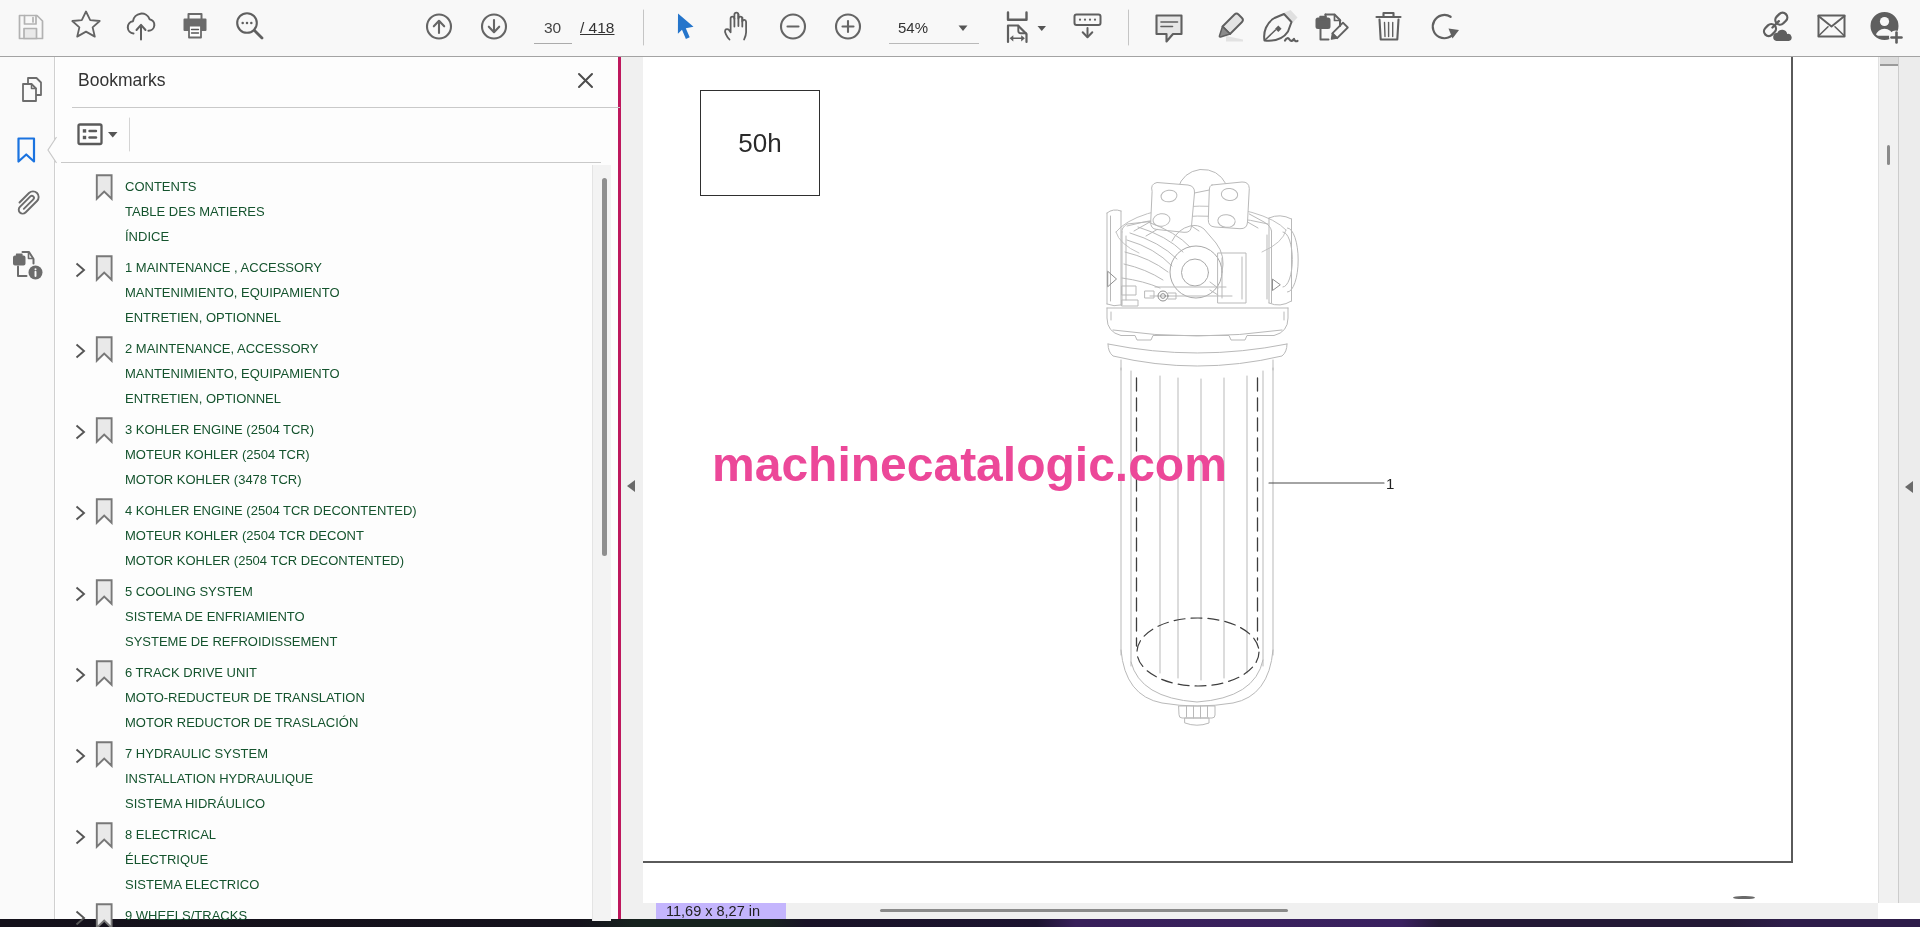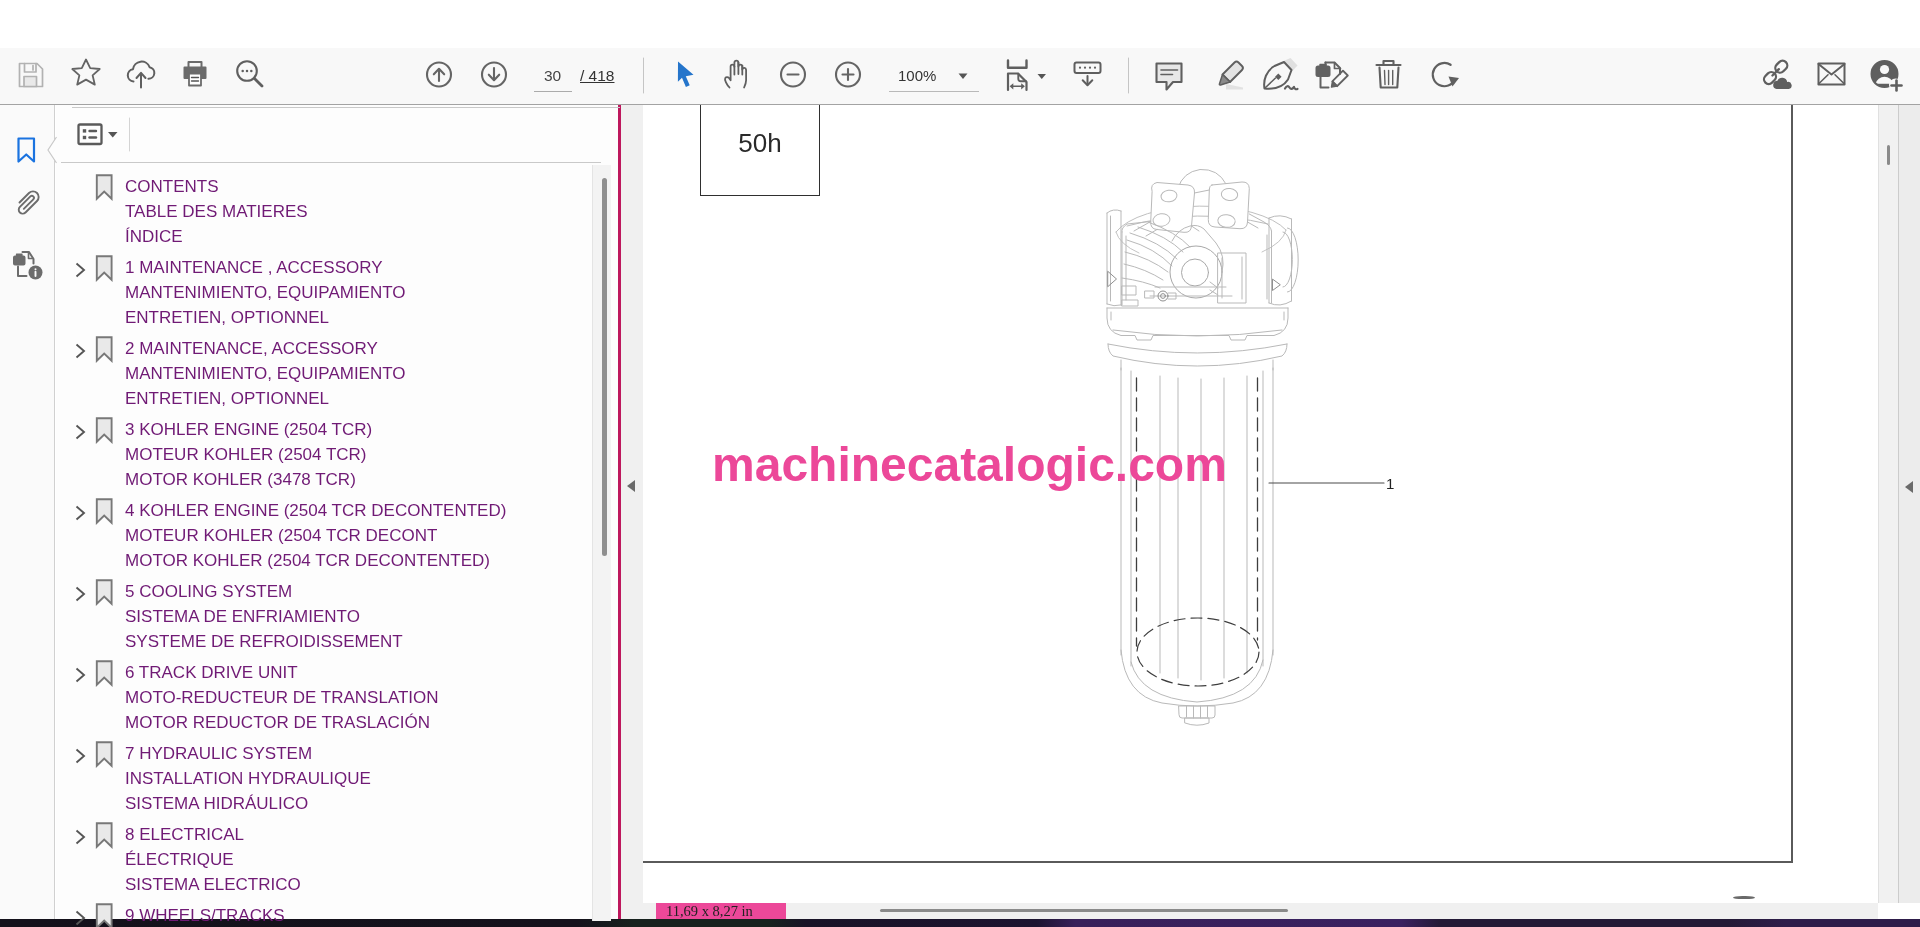--- a/index.html
+++ b/index.html
@@ -1,33 +1,33 @@
 <!DOCTYPE html>
 <html><head>
 <meta charset="utf-8">
 <style>
   * { box-sizing: border-box; }
   html,body { margin:0; padding:0; width:1920px; height:927px; overflow:hidden;
     font-family:"Liberation Sans",sans-serif; background:#ffffff; }
   
   #toolbar { position:absolute; left:0; top:0; width:1920px; height:57px;
-    background:#f8f8f8; border-bottom:1px solid #a3a3a3; z-index:30;margin-top:48px; }
+    background:#f8f8f8; border-bottom:1px solid #a3a3a3; z-index:30; }
   #toolbar svg { position:absolute; }
   .ttext { position:absolute; color:#333; font-size:15px; }
   
   #sidebar { position:absolute; left:0; top:57px; width:55px; height:862px;
     background:#fafafa; border-right:1px solid #d0d0d0; z-index:20; }
   
   #panel { position:absolute; left:56px; top:57px; width:565px; height:862px;
     background:#fdfdfd; border-right:3px solid #be185d; z-index:10; }
   #panel .hdr { position:absolute; left:22px; top:13px; font-size:17.5px; color:#333; }
   .pdiv { position:absolute; background:#c9c9c9; height:1px; }
   
   .bm { position:absolute; left:0; width:540px; }
-  .bm .txt { position:absolute; left:69px; top:0; font-size:17px; color:#701a75; line-height:25px; white-space:pre; }
+  .bm .txt { position:absolute; left:69px; top:0; font-size:13px; color:#14532d; line-height:25px; white-space:pre; }
   .bm svg.chev { position:absolute; left:17px; top:5px; }
   .bm svg.bmk { position:absolute; left:39px; top:0px; }
   
   #pscroll { position:absolute; left:536px; top:108px; width:19px; height:756px; background:#f3f3f3; border-left:1px solid #e4e4e4;}
   #pthumb { position:absolute; left:9px; top:13px; width:5px; height:378px; background:#8f8f8f; border-radius:3px; }
   
   #gutter { position:absolute; left:621px; top:57px; width:22px; height:862px; background:#f0f0f0; z-index:5; }
   
   #viewer { position:absolute; left:643px; top:57px; width:1235px; height:862px; background:#ffffff; }
   #pageborder-r { position:absolute; left:1148px; top:0; width:2px; height:805px; background:#5a5a5a; }
@@ -36,22 +36,22 @@
      display:flex; align-items:center; justify-content:center; font-size:26px; color:#2a2a2a; }
   #wmark { position:absolute; left:69px; top:380px; font-size:48px; font-weight:bold; color:#ec4899; letter-spacing:0px; z-index:3;}
   
   #vscroll { position:absolute; left:1878px; top:57px; width:20px; height:846px; background:#f1f1f1; border-left:1px solid #e0e0e0; }
   #vthumb { position:absolute; left:1px; top:0px; width:18px; height:9px; background:#dcdcdc; border-bottom:2px solid #9a9a9a; }
   #vmark { position:absolute; left:8px; top:88px; width:3px; height:20px; background:#8a8a8a; border-radius:2px; }
   
   #rstrip { position:absolute; left:1898px; top:57px; width:22px; height:846px; background:#ececec; border-left:1px solid #cccccc; }
   
   #status { position:absolute; left:643px; top:903px; width:1235px; height:16px; background:#f0f0f0; }
-  #dimlabel { position:absolute; left:13px; top:0; width:130px; height:16px; background:#ec4899;
-     font-size:14.5px; color:#222; text-align:left; padding-left:10px; line-height:16px;font-family:Liberation Serif, serif;}
+  #dimlabel { position:absolute; left:13px; top:0; width:130px; height:16px; background:#c4b5fd;
+     font-size:14.5px; color:#222; text-align:left; padding-left:10px; line-height:16px;}
   #hthumb { position:absolute; left:237px; top:6px; width:408px; height:3px; background:#8a8a8a; border-radius:2px; }
   
   #taskbar { position:absolute; left:0; top:919px; width:1920px; height:8px;
     background:linear-gradient(90deg,#14111b 0%,#15121c 30%,#17221e 33%,#17221e 40%,#191327 42%,#1c1430 54%,#38205a 56%,#3a2160 73%,#241a36 75%,#241a36 90%,#2e1d4a 93%,#2e1d4a 100%); }
 </style>
 </head>
 <body>
 
 <div id="toolbar">
 <svg width="1920" height="56" viewBox="0 0 1920 56" fill="none" stroke-linecap="round" stroke-linejoin="round">
@@ -214,21 +214,21 @@
     <path d="M1875.5,35.7 a9.3,9.3 0 0 1 18,0 z" fill="#f8f8f8" stroke="none"></path>
     <circle cx="1884.5" cy="26" r="13" fill="none" stroke="#5f5f5f" stroke-width="2"></circle>
     <circle cx="1895.5" cy="37" r="6.5" fill="#f8f8f8" stroke="none"></circle>
     <line x1="1896.5" y1="32.5" x2="1896.5" y2="42.5" stroke="#5f5f5f" stroke-width="2.6"></line>
     <line x1="1891.5" y1="37.5" x2="1901.5" y2="37.5" stroke="#5f5f5f" stroke-width="2.6"></line>
   </g>
 </svg>
 <div class="ttext" style="left:544px; top:19px; color:#444; font-size:15.5px;">30</div>
 <div style="position:absolute; left:534px; top:43px; width:38px; height:1px; background:#ababab;"></div>
 <div class="ttext" style="left:580px; top:19px; font-size:15.5px;text-decoration:underline;">/ 418</div>
-<div class="ttext" style="left:898px; top:19px;">100%</div>
+<div class="ttext" style="left:898px; top:19px;">54%</div>
 <div style="position:absolute; left:889px; top:43px; width:90px; height:1px; background:#b9b9b9;"></div>
 </div>
 
 <div id="sidebar">
 <svg width="55" height="862" viewBox="0 57 55 862" fill="none" stroke-linecap="round" stroke-linejoin="round">
 
   <g stroke="#6c6c6c" stroke-width="1.8" transform="translate(3,0)">
     <path d="M25,78 h8.5 l4.5,4.5 v12.5 h-13 z" fill="#fafafa"></path>
     <path d="M20,84 h8.5 l4.5,4.5 v12.5 h-13 z" fill="#fafafa"></path>
     <path d="M28.5,84 v4.5 h4.5" stroke-width="1.5"></path>

